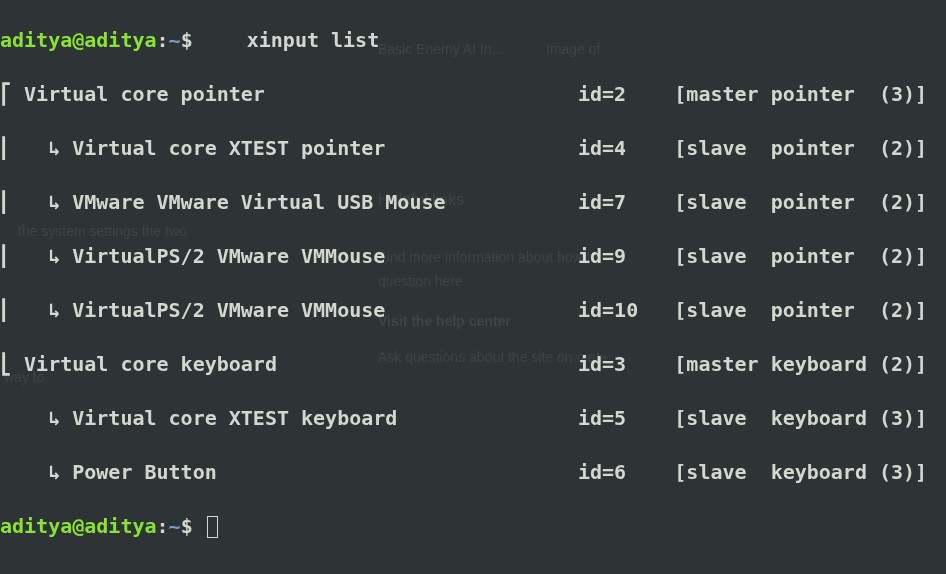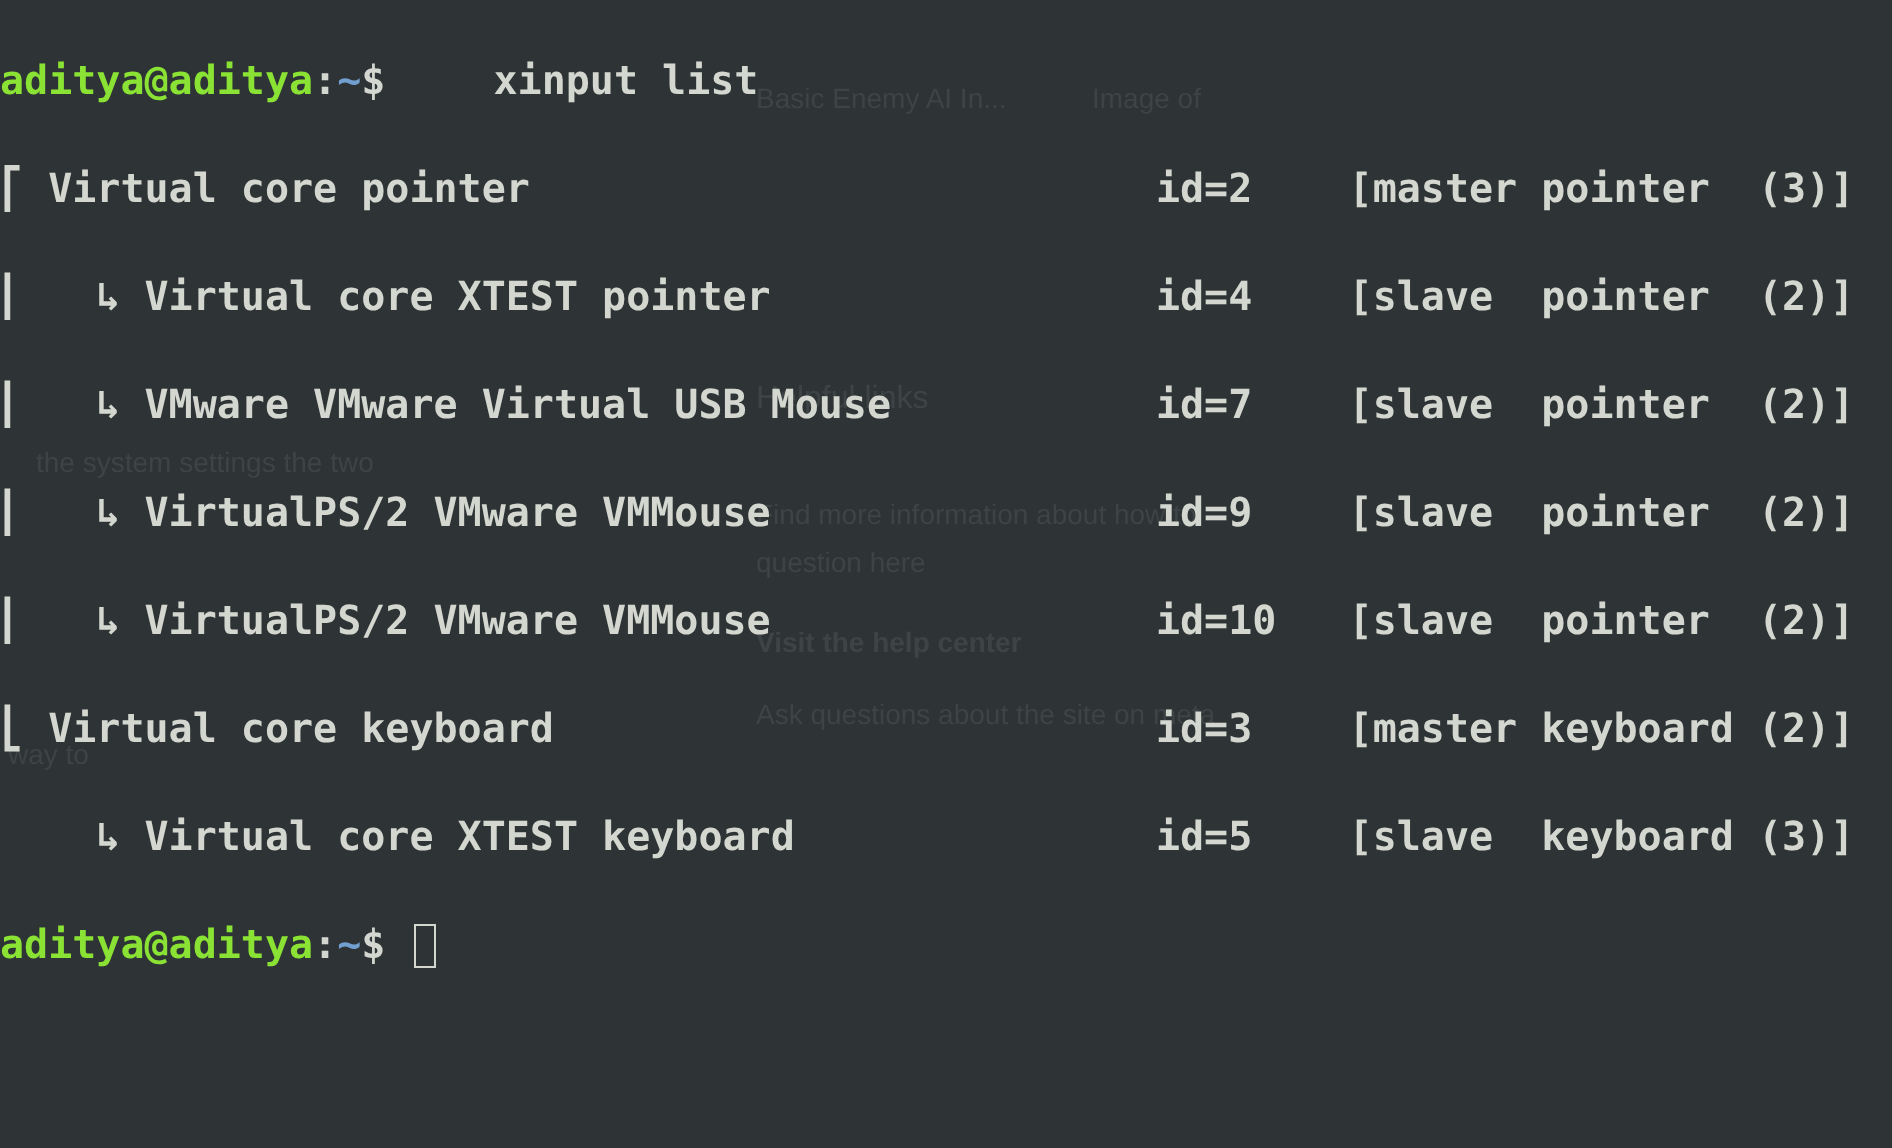--- a/index.html
+++ b/index.html
@@ -63,14 +63,15 @@
 
 <div class="terminal">
 <span class="line"><span class="user">aditya@aditya</span><span class="colon">:</span><span class="path">~</span><span class="dollar">$ </span><span class="cmd">xinput list</span></span>
 <span class="line out">⎡ Virtual core pointer                          id=2    [master pointer  (3)]</span>
 <span class="line out">⎜   ↳ Virtual core XTEST pointer                id=4    [slave  pointer  (2)]</span>
 <span class="line out">⎜   ↳ VMware VMware Virtual USB Mouse           id=7    [slave  pointer  (2)]</span>
 <span class="line out">⎜   ↳ VirtualPS/2 VMware VMMouse                id=9    [slave  pointer  (2)]</span>
 <span class="line out">⎜   ↳ VirtualPS/2 VMware VMMouse                id=10   [slave  pointer  (2)]</span>
 <span class="line out">⎣ Virtual core keyboard                         id=3    [master keyboard (2)]</span>
 <span class="line out">    ↳ Virtual core XTEST keyboard               id=5    [slave  keyboard (3)]</span>
+<span class="line out">    ↳ Power Button                              id=6    [slave  keyboard (3)]</span>
 <span class="line"><span class="user">aditya@aditya</span><span class="colon">:</span><span class="path">~</span><span class="dollar">$ </span><span class="cursor"></span></span>
 </div>
 
 </body></html>

